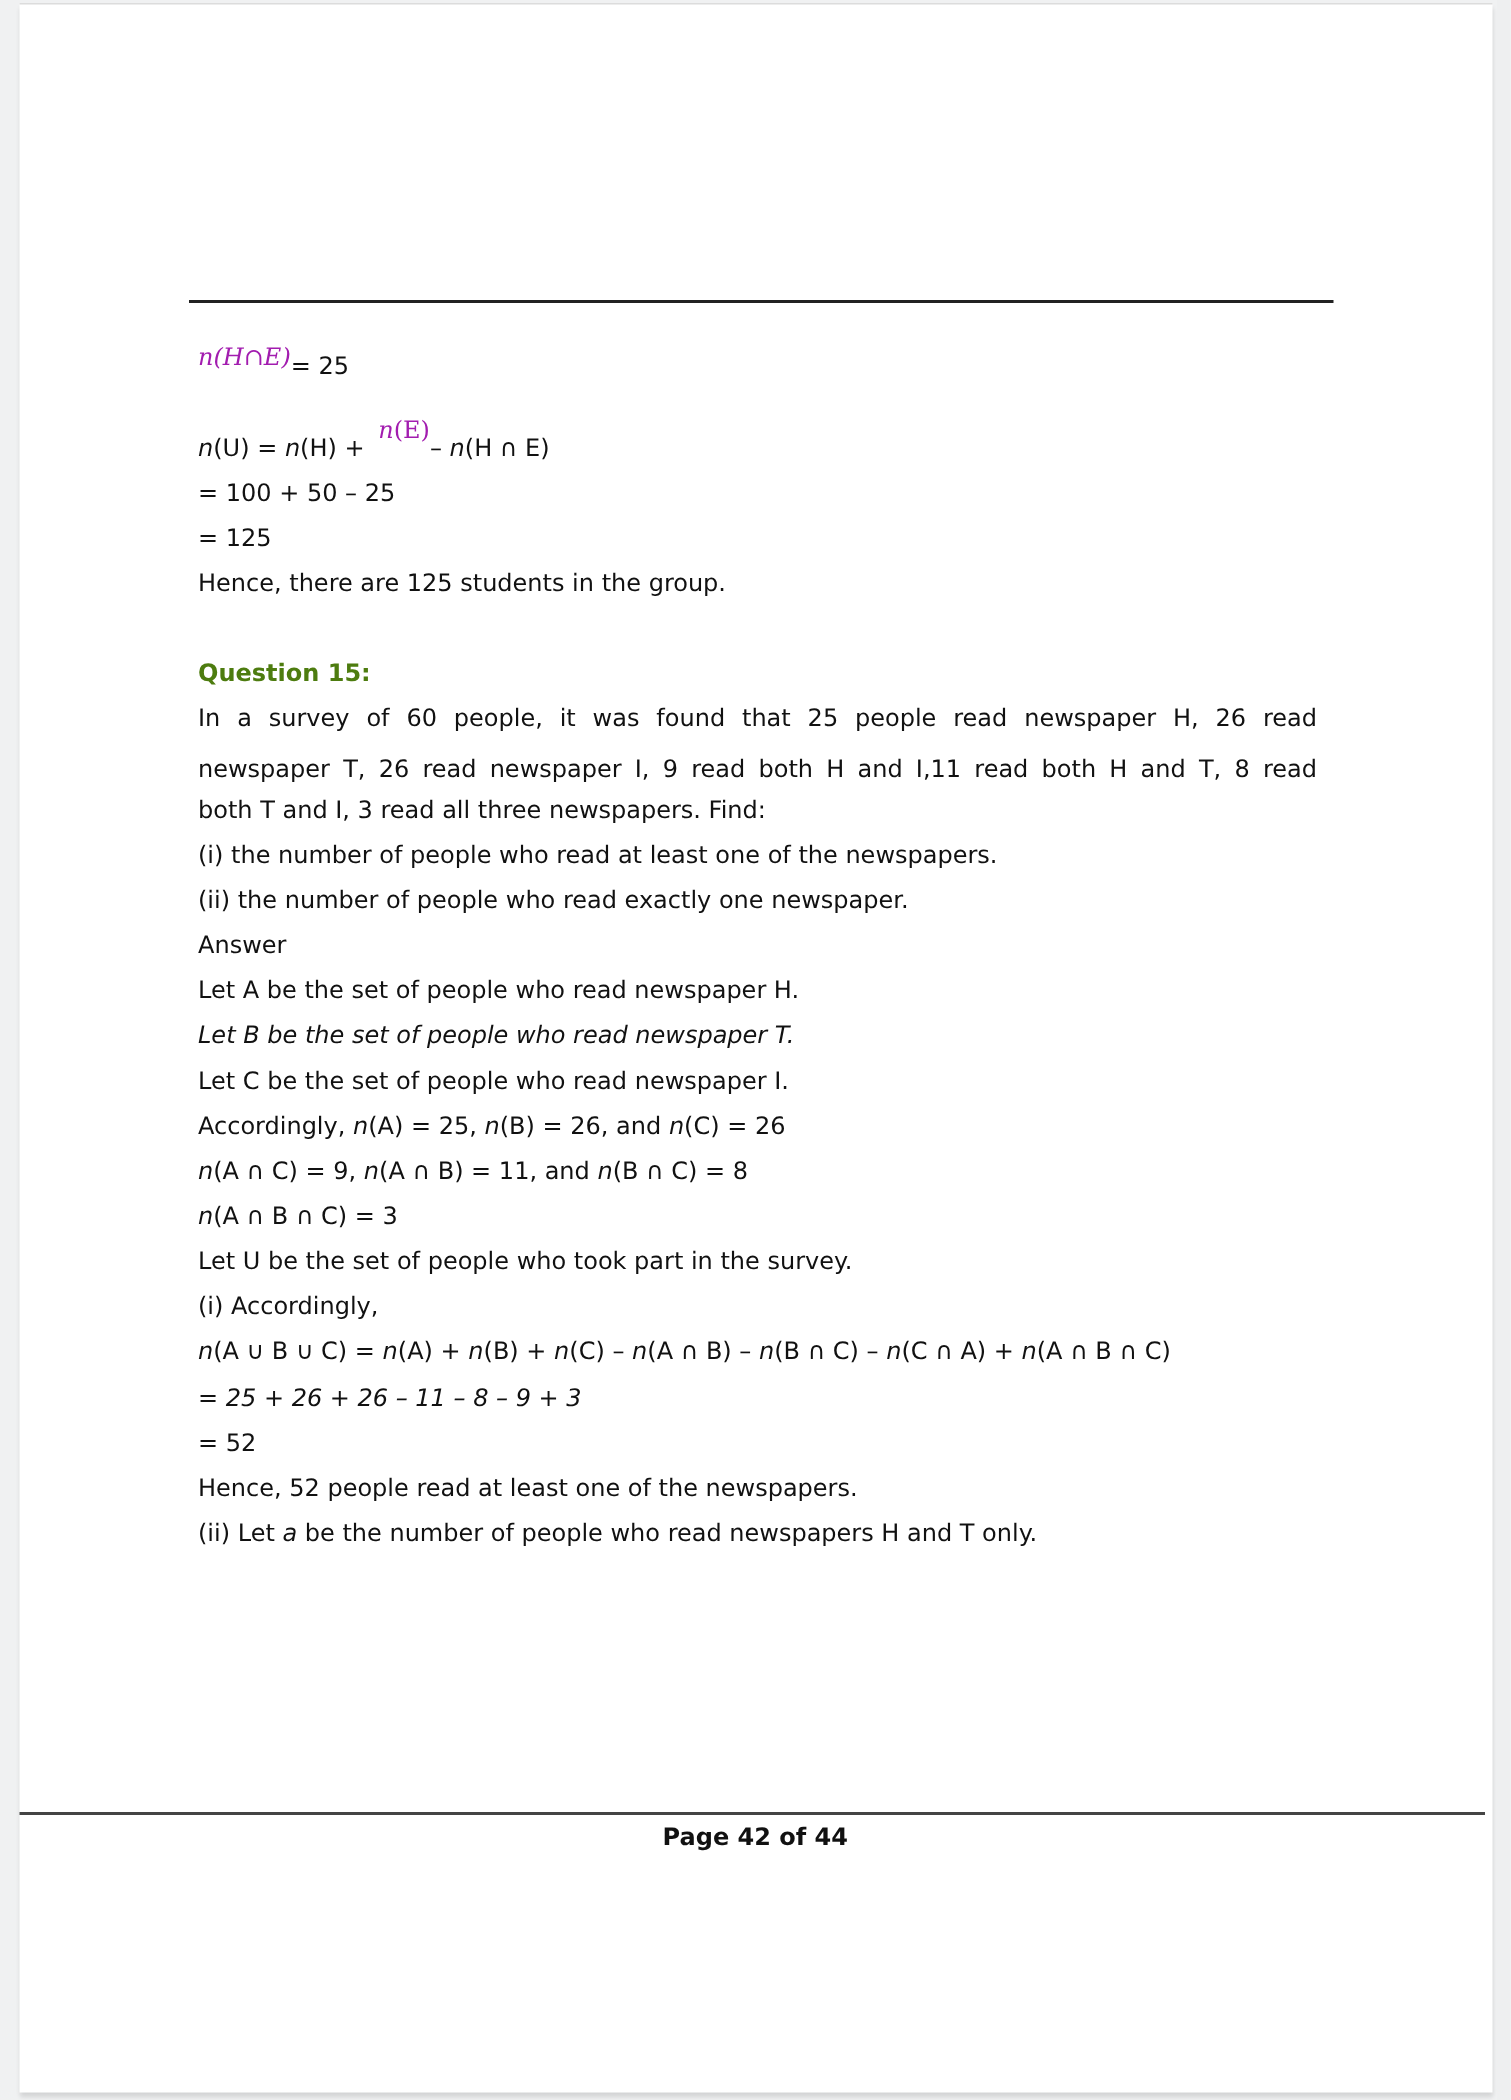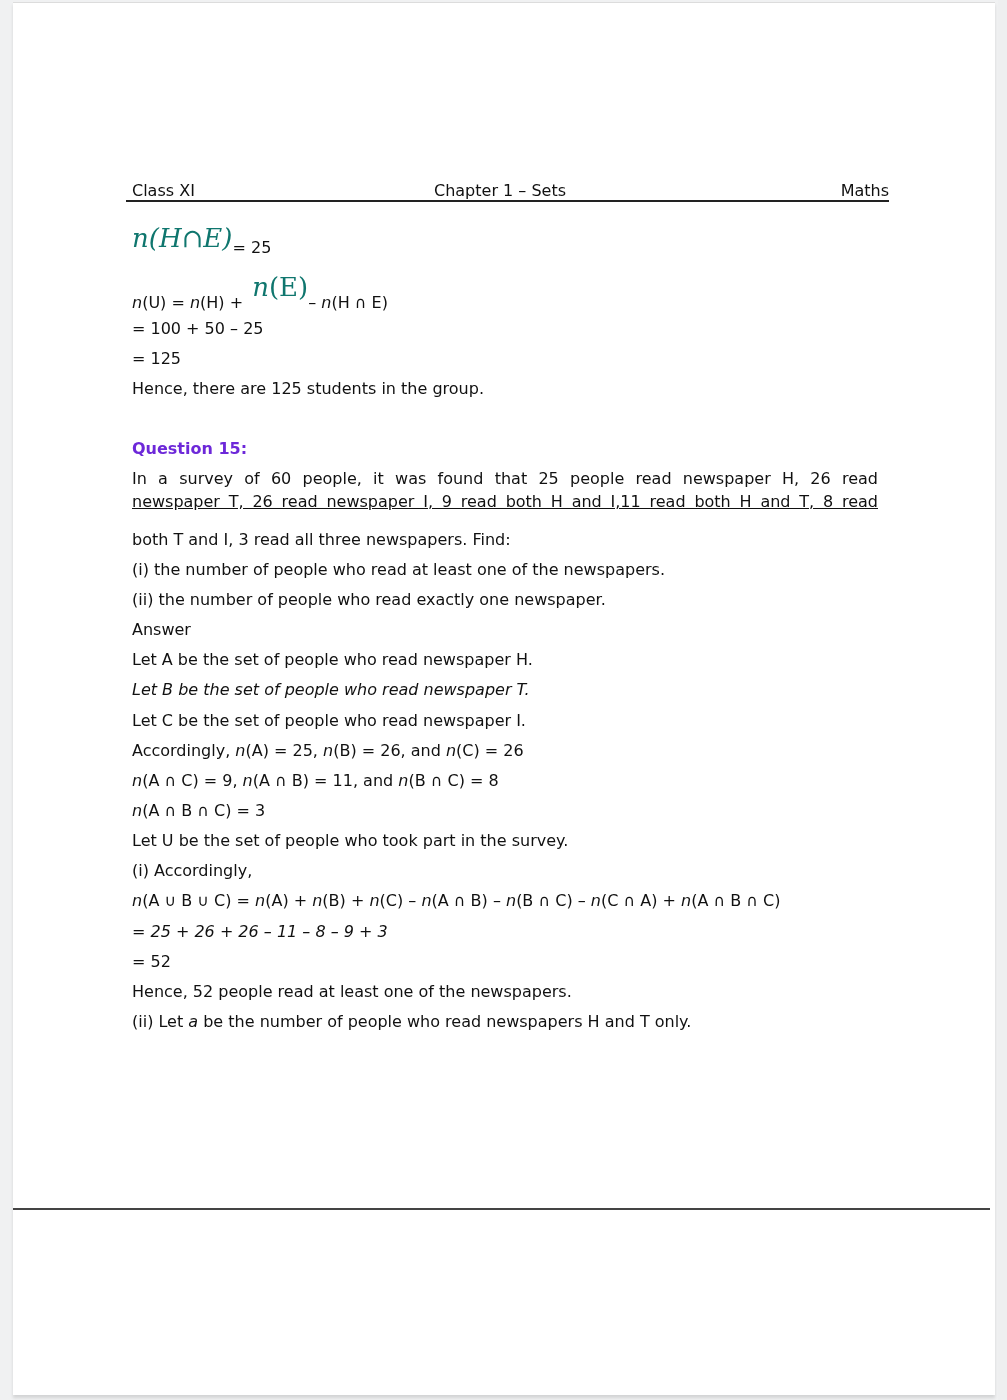--- a/index.html
+++ b/index.html
@@ -66,26 +66,26 @@
     .justify {
       position: absolute;
       left: 0;
       width: 746px;
       text-align: justify;
       text-align-last: justify;
       white-space: nowrap;
     }
     .serif-math {
       font-family: "DejaVu Serif", serif;
-      font-size: 26px;
-      color: #0f766e;
+      font-size: 16px;
+      color: #a21caf;
     }
     .serif-math i { font-style: italic; }
     .q-title {
-      color: #6d28d9;
+      color: #4d7c0f;
       font-weight: bold;
     }
     .foot-rule {
       position: absolute;
       left: 0;
       top: 1205px;
       width: 977px;
       height: 2px;
       background: #444;
     }
@@ -103,46 +103,41 @@
     }
     i.v { font-style: italic; }
   </style>
 </head>
 <body>
 
 <div class="right-strip"></div>
 
 <div class="page">
 
-  <div class="hdr">
-    <span class="l">Class XI</span>
-    <span class="c">Chapter 1 – Sets</span>
-    <span class="r">Maths</span>
-  </div>
   <div class="hdr-rule"></div>
 
   <div class="body-text" style="top:0;">
 
     <div class="line" style="top:220px;">
       <span class="serif-math" style="font-style:italic;">n(H∩E)</span><span style="position:relative; top:6px;">= 25</span>
     </div>
 
     <div class="line" style="top:281px;">
       <i class="v">n</i><span>(U) = </span><i class="v">n</i><span>(H) + </span>
       <span class="serif-math" style="position:relative; top:-12px; margin-left:4px;"><i>n</i><span>(E)</span></span><span>– </span><i class="v">n</i><span>(H ∩ E)</span>
     </div>
 
     <div class="line" style="top:311px;">= 100 + 50 – 25</div>
     <div class="line" style="top:341px;text-align:center;">= 125</div>
     <div class="line" style="top:371px;">Hence, there are 125 students in the group.</div>
 
     <div class="line q-title" style="top:431px;">Question 15:</div>
 
     <div class="justify" style="top:461px;">In a survey of 60 people, it was found that 25 people read newspaper H, 26 read</div>
-    <div class="justify" style="top:484px;text-decoration:underline;">newspaper T, 26 read newspaper I, 9 read both H and I,11 read both H and T, 8 read</div>
+    <div class="justify" style="top:495px;">newspaper T, 26 read newspaper I, 9 read both H and I,11 read both H and T, 8 read</div>
     <div class="line" style="top:522px;">both T and I, 3 read all three newspapers. Find:</div>
     <div class="line" style="top:552px;">(i) the number of people who read at least one of the newspapers.</div>
     <div class="line" style="top:582px;">(ii) the number of people who read exactly one newspaper.</div>
 
     <div class="line" style="top:612px;">Answer</div>
     <div class="line" style="top:642px;">Let A be the set of people who read newspaper H.</div>
     <div class="line" style="top:672px;font-style:italic;">Let B be the set of people who read newspaper T.</div>
     <div class="line" style="top:703px;">Let C be the set of people who read newspaper I.</div>
 
     <div class="line" style="top:733px;">
@@ -167,13 +162,14 @@
     <div class="line" style="top:914px;font-style:italic;">= 25 + 26 + 26 – 11 – 8 – 9 + 3</div>
     <div class="line" style="top:944px;">= 52</div>
     <div class="line" style="top:974px;">Hence, 52 people read at least one of the newspapers.</div>
 
     <div class="line" style="top:1004px;">
       <span>(ii) Let </span><i class="v">a</i><span> be the number of people who read newspapers H and T only.</span>
     </div>
   </div>
 
   <div class="foot-rule"></div>
+  <div class="foot" style="margin-left:0; left:-13px; width:1007px;">Page 42 of 44</div>
 </div>
 
 </body></html>

